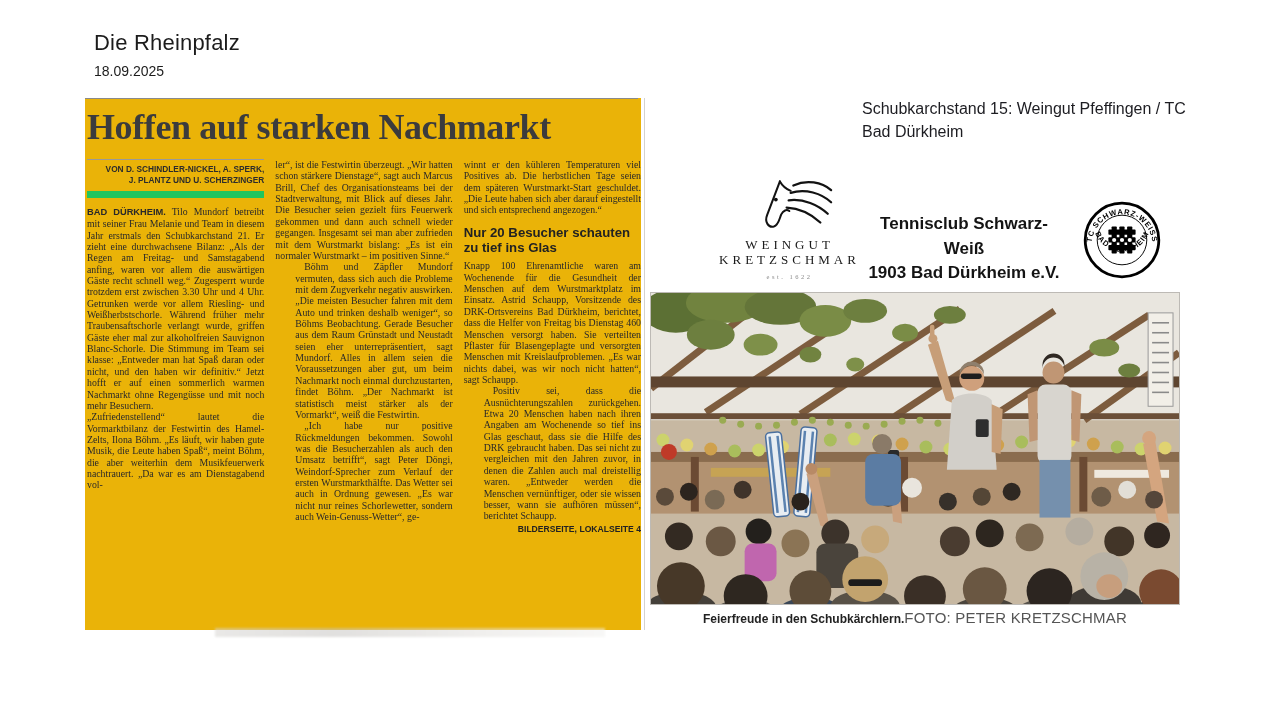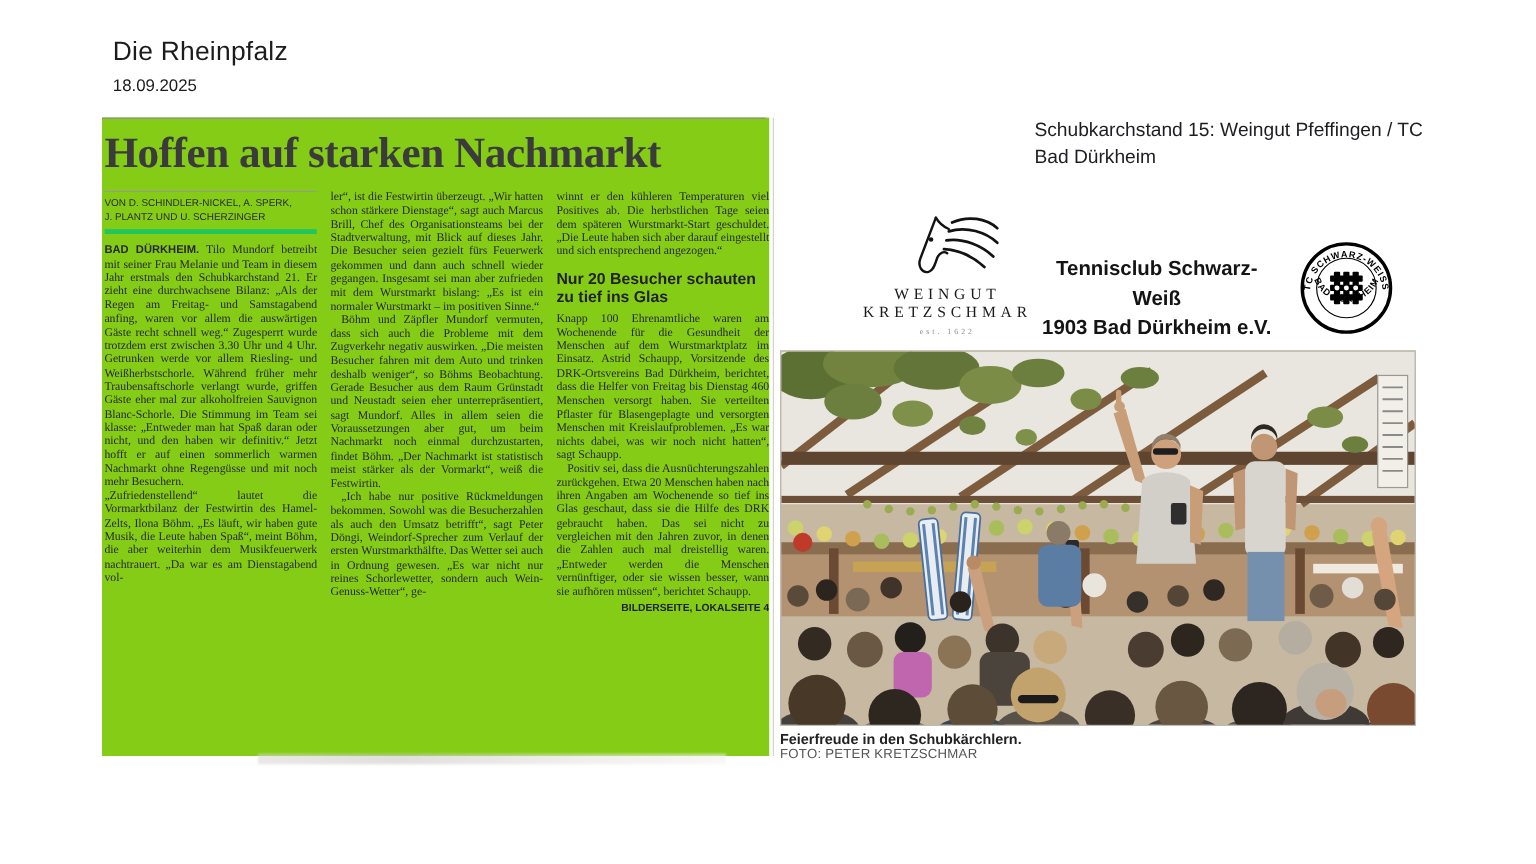--- a/index.html
+++ b/index.html
@@ -7,36 +7,36 @@
               font-family:"Liberation Sans", sans-serif; }
   .canvas { position:relative; width:1280px; height:720px; background:#ffffff; }
 
   
   .masthead { position:absolute; left:94px; top:30px; color:#1c1c1c; }
   .masthead .src  { font-size:22px; letter-spacing:.2px; }
   .masthead .date { font-size:14px; margin-top:7px; }
 
   
   .clip { position:absolute; left:85px; top:98px; width:556px; height:532px;
-          background:#84cc16; }
+          background:#eab308; }
   .clip .toprule { border-top:1.5px solid #8a8a8a; width:553px; }
   .headline { font-family:"Liberation Serif", serif; font-weight:bold;
               font-size:36px; color:#3b3b3d; letter-spacing:-.4px;
               margin:7px 0 10px 2px; }
   .standfirst { font-weight:bold; font-size:13.5px; line-height:1.18;
                 color:#2e2e30; width:522px; margin-left:3px; }
   .cols { display:flex; gap:11px; margin-top:11px; margin-left:2px;
           height:418px; overflow:hidden; }
   .col { width:178px; font-family:"Liberation Serif", serif; font-size:9.8px;
          line-height:1.16; color:#28282a; text-align:justify; }
   .col p { margin:0; }
-  .col p.indent { text-indent:9px; }
-  .byline { border-top:1px solid #999; border-bottom:4px solid #22c55e;
-            text-align:left; font-family:"Liberation Sans", sans-serif;
-            font-weight:normal; font-size:8.3px; color:#2c2c2c; line-height:1.35;
+  .col p.indent { text-indent:9px;margin-left:20px; }
+  .byline { border-top:1px solid #999; border-bottom:7px solid #22c55e;
+            text-align:right; font-family:"Liberation Sans", sans-serif;
+            font-weight:bold; font-size:8.3px; color:#2c2c2c; line-height:1.35;
             padding:4px 0 5px; margin-bottom:8px; }
   .lead-in { font-weight:bold; font-family:"Liberation Sans", sans-serif; font-size:9.3px; }
   .subhead { font-family:"Liberation Sans", sans-serif; font-weight:bold;
              font-size:13.2px; line-height:1.12; color:#222; text-align:left;
              margin:10px 0 5px; }
   .pageref { font-family:"Liberation Sans", sans-serif; font-weight:bold;
              font-size:8.6px; color:#222; text-align:right; margin-top:3px; }
   .clip-edge { position:absolute; right:-4px; top:0; height:100%;
                border-right:1px solid #d4d2cf; }
   .clip-shadow { position:absolute; left:130px; bottom:-7px; width:390px; height:9px;
@@ -59,23 +59,23 @@
              font-weight:bold; font-size:17px; line-height:1.45; color:#141414;
              text-align:center; }
 
   .tc-badge { position:absolute; left:1082px; top:200px; width:80px; height:80px; }
 
   
   .photo { position:absolute; left:650px; top:292px; width:530px; height:313px;
            border:1px solid #bdbab5; overflow:hidden; background:#c7b8a2; }
   .photo svg { width:100%; height:100%; display:block; }
   .caption-row { position:absolute; left:650px; top:609px; width:530px;
-                 display:flex; justify-content:center; align-items:baseline;flex-direction:column; }
+                 display:flex; justify-content:center; align-items:baseline; }
   .caption { font-weight:bold; font-size:12px; color:#222; }
-  .credit  { font-size:11px; color:#555; letter-spacing:.2px; }
+  .credit  { font-size:15px; color:#555; letter-spacing:.2px; }
 </style>
 </head>
 <body>
 
 <div class="canvas">
 
   <div class="masthead">
     <div class="src">Die Rheinpfalz</div>
     <div class="date">18.09.2025</div>
   </div>

